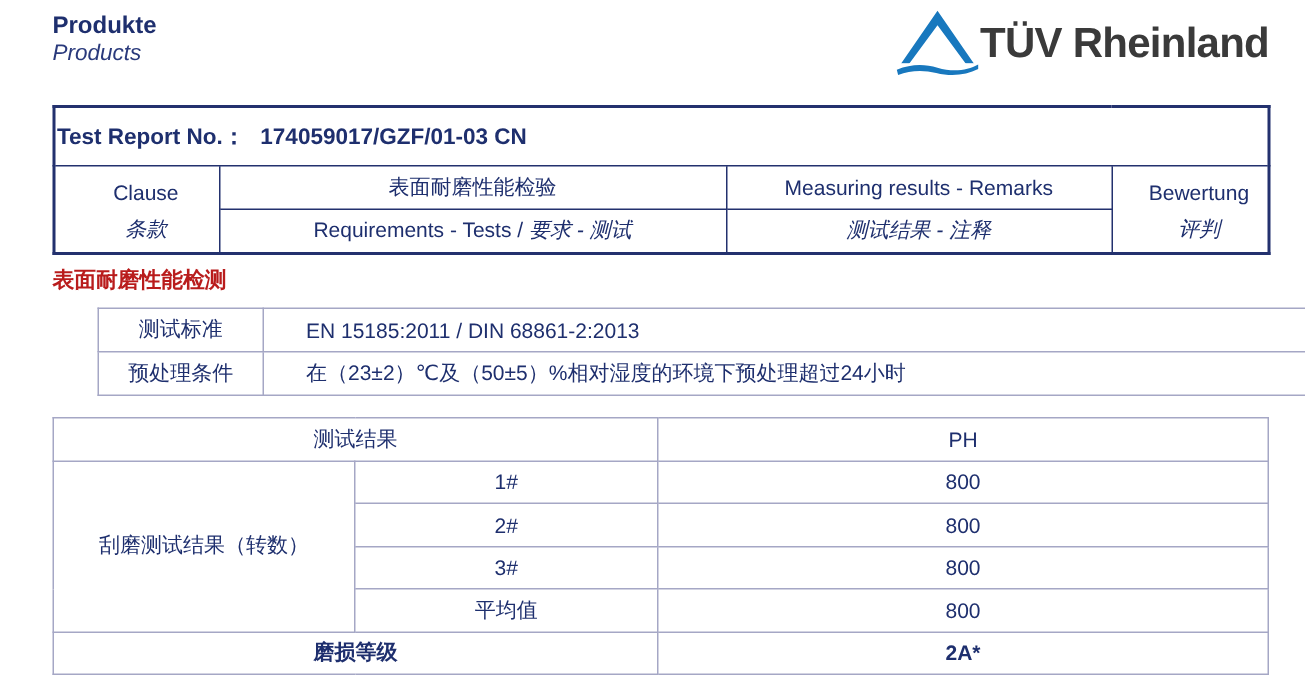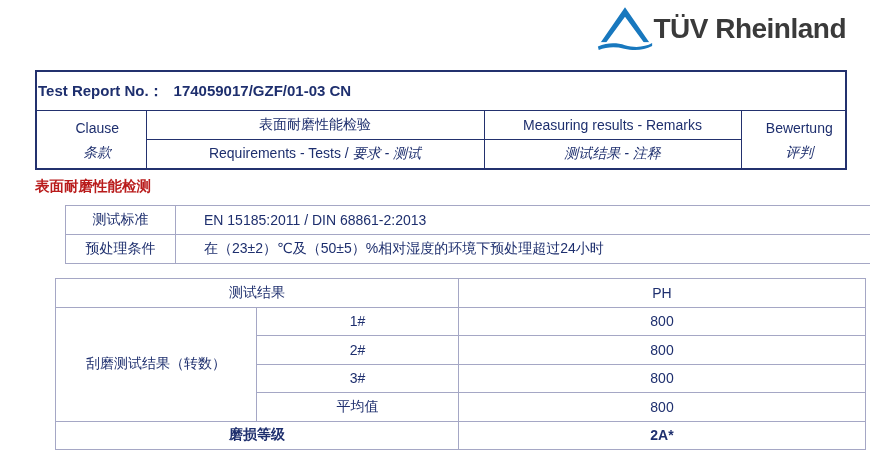--- a/index.html
+++ b/index.html
@@ -51,33 +51,36 @@
     margin-left:30px;
   }
   .cond-tbl td{border:1px solid #a5a7c5;height:26px;font-size:14px;vertical-align:middle;}
   .cond-label{text-align:center;}
   .cond-value{padding-left:28px;text-align:left;}
 
   
   .res-tbl{
     position:absolute;left:35px;top:278px;width:810px;
     border:1px solid #a5a7c5;
-    margin-left:20px;
   }
   .res-tbl td{
     border:1px solid #a5a7c5;height:25.5px;
     text-align:center;font-size:14px;vertical-align:middle;
   }
   .bold{font-weight:bold;}
 </style>
 </head>
 <body>
 
 <div class="page">
 
+  <div class="top-header">
+    <div class="hdr-de">Produkte</div>
+    <div class="hdr-en">Products</div>
+  </div>
 
   <div class="logo">
     <span>
       <svg width="56" height="46" viewBox="0 0 64 52">
         <path d="M32 1 L63 46 L1 46 Z M32 12 L54 42 L10 42 Z" fill="#1878be" fill-rule="evenodd"></path>
         <rect x="-2" y="41" width="70" height="7" fill="#ffffff"></rect>
         <path d="M1 46 C 12 41.5 22 41.5 32 44.5 C 44 48 55 46.5 63 42 L63 45.5 C 54 50 43 51.5 31 48.5 C 21 46 11 46.5 2 50 Z" fill="#1878be"></path>
       </svg>
     </span>
     <span class="logo-text">TÜV Rheinland</span>

